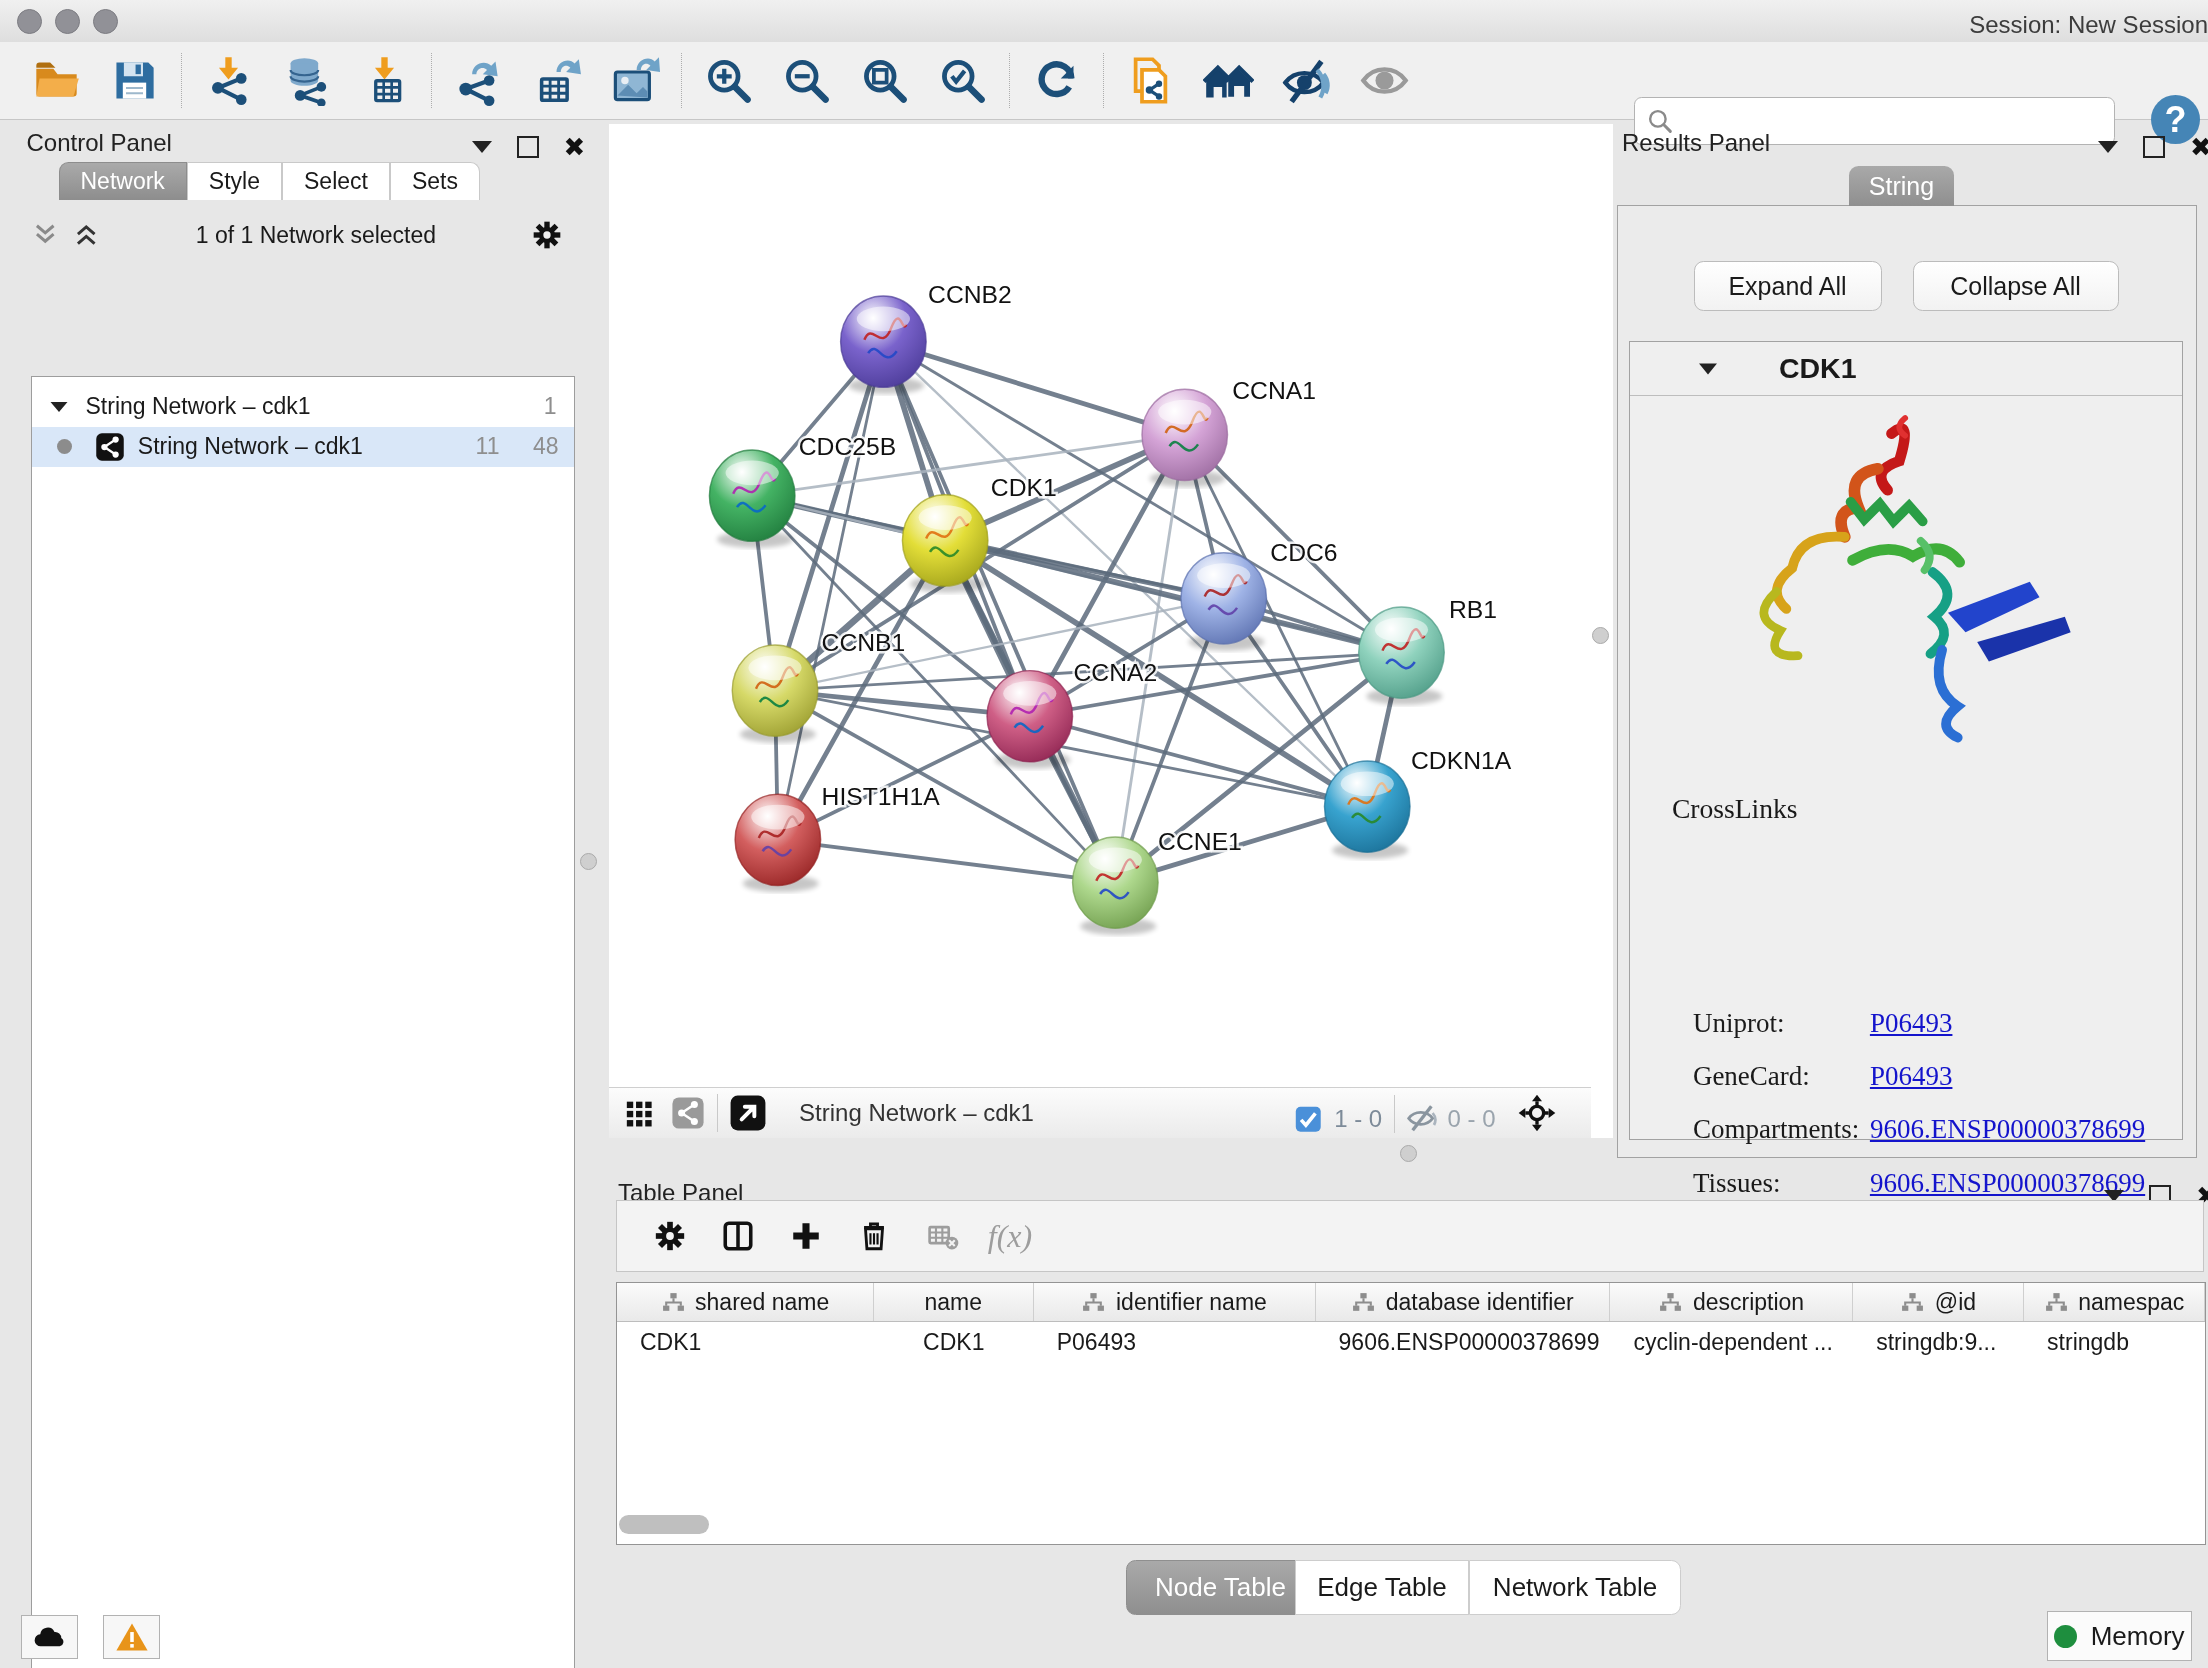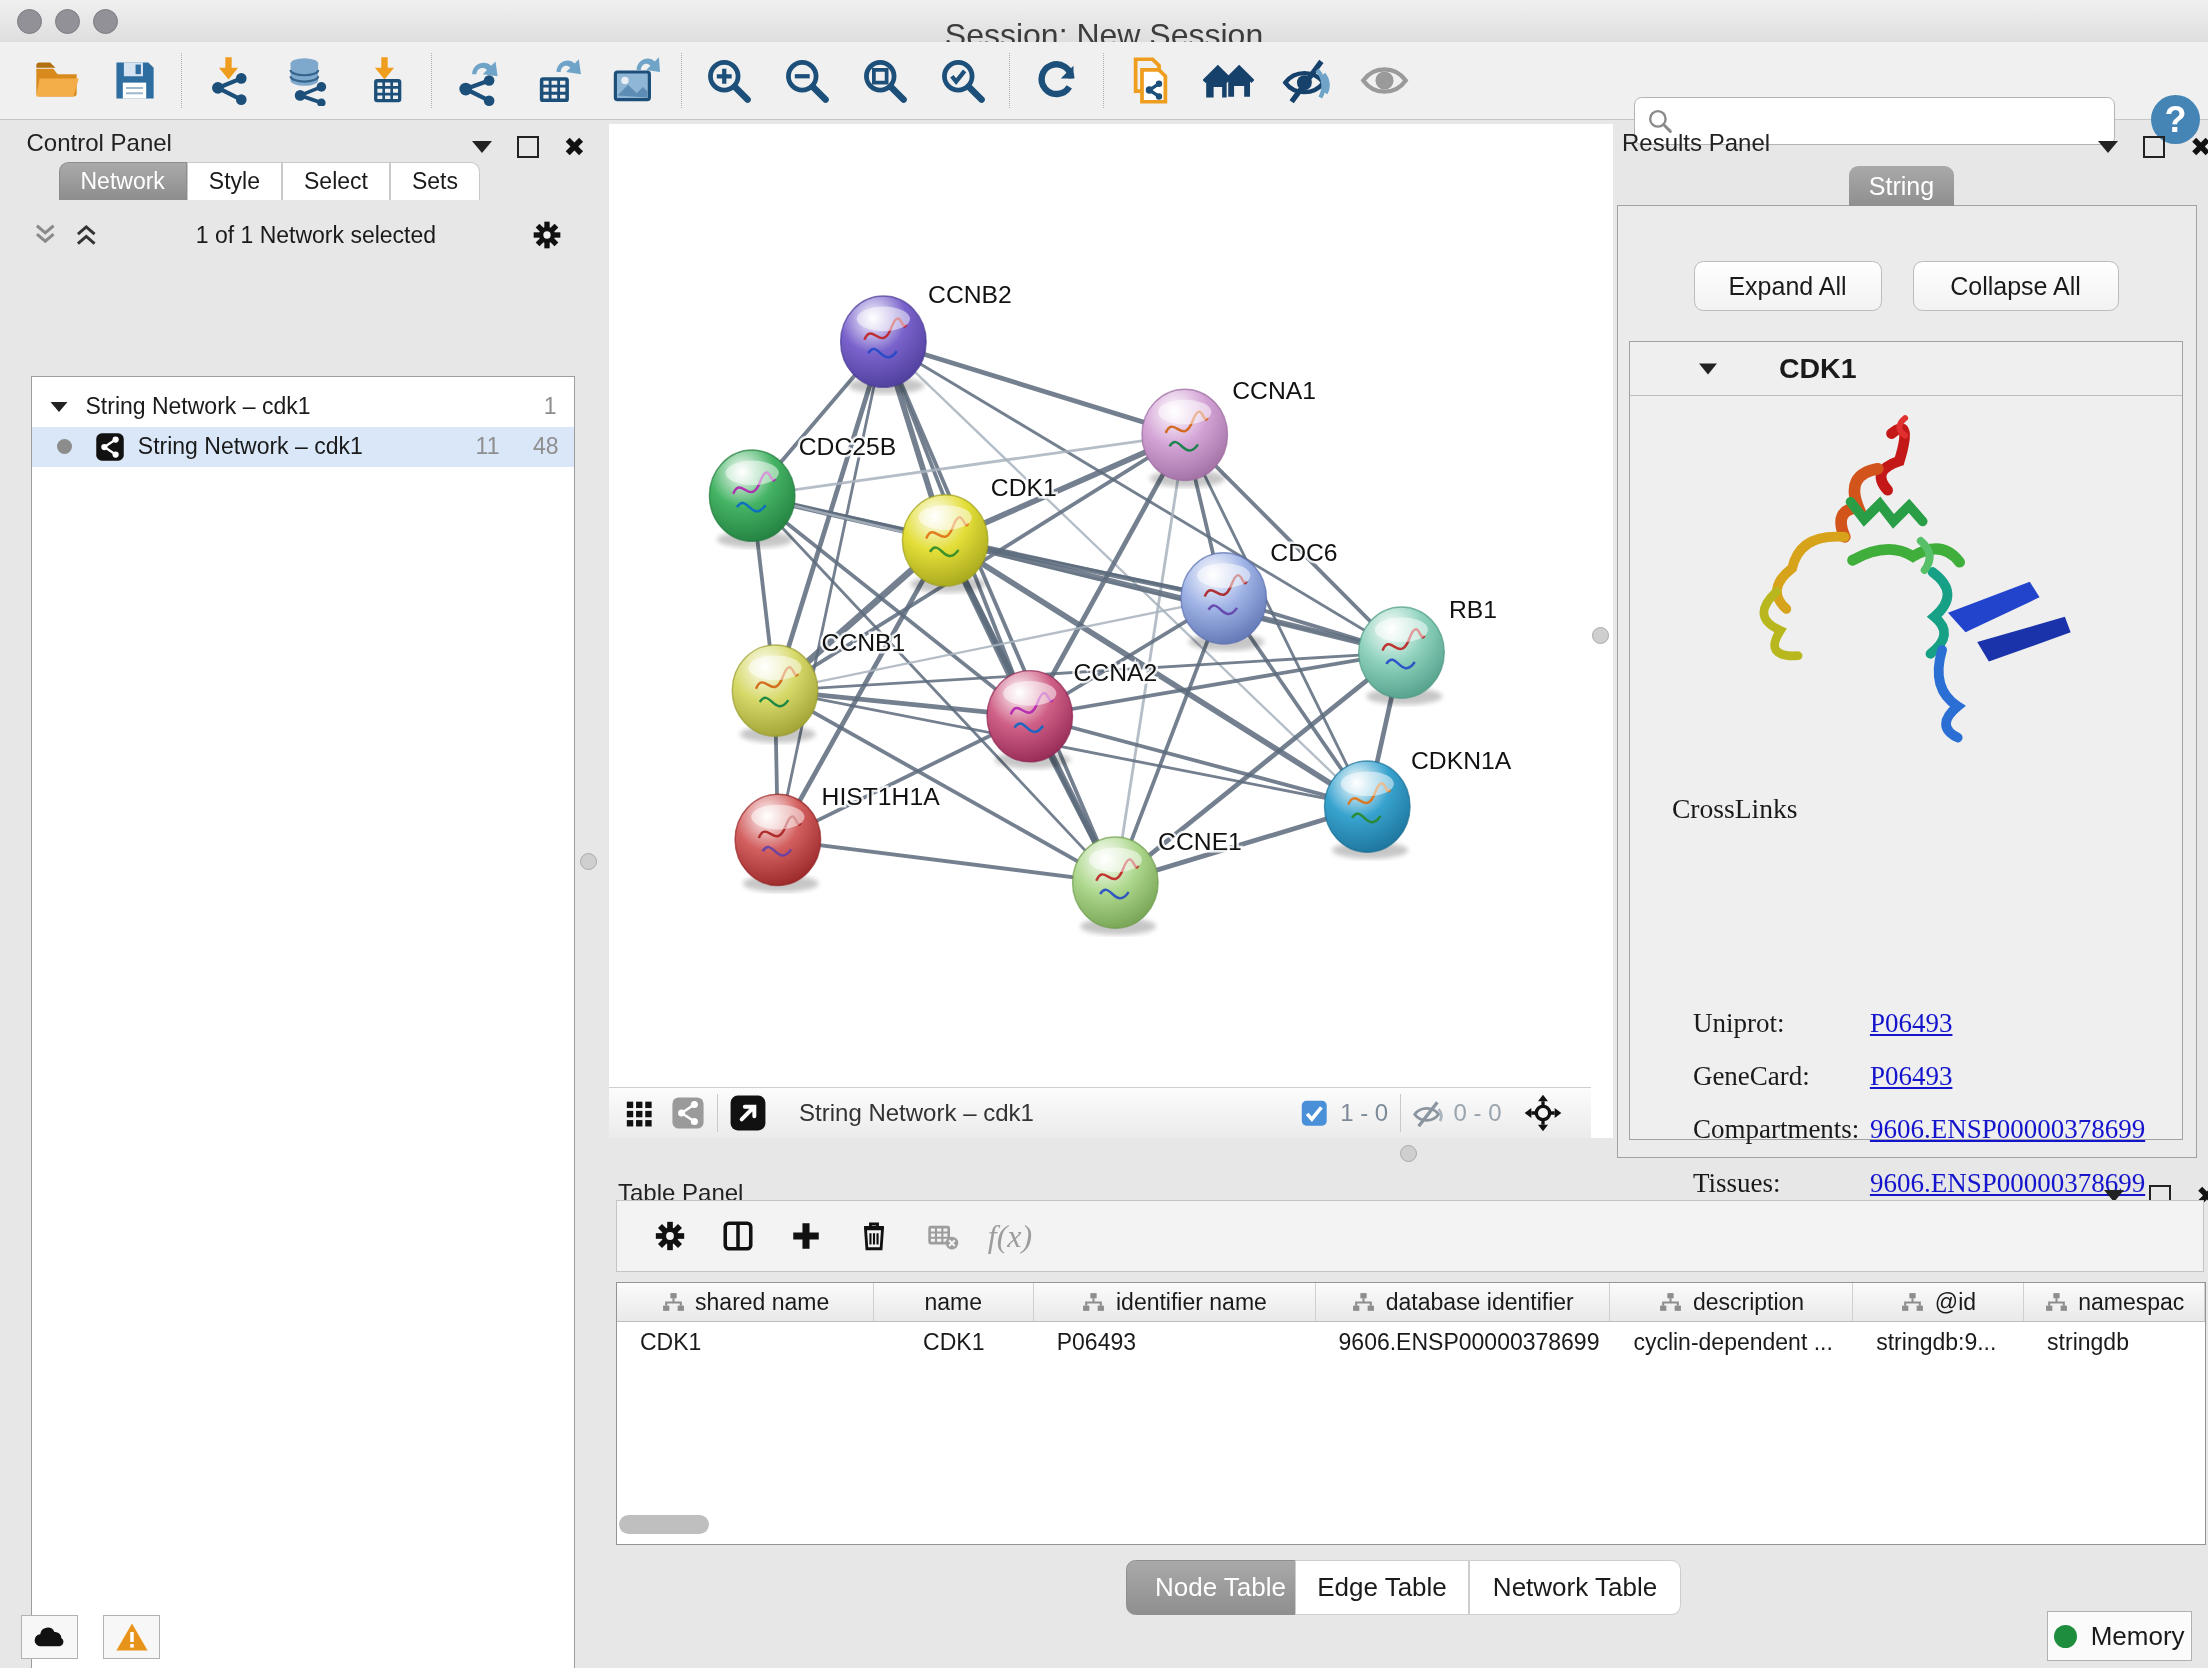--- a/index.html
+++ b/index.html
@@ -4,22 +4,22 @@
 <style>
   html,body{margin:0;padding:0;}
   body{width:2208px;height:1668px;position:relative;overflow:hidden;
        font-family:"Liberation Sans",sans-serif;background:#e7e7e7;color:#1a1a1a;}
   .abs{position:absolute;}
   
   #titlebar{left:0;top:0;width:2208px;height:42px;
     background:linear-gradient(#f0f0f0,#dedede);border-bottom:1px solid #b4b4b4;}
   .tlight{position:absolute;top:8.6px;width:23px;height:23px;border-radius:50%;
     background:#919197;border:1px solid #7c7c82;}
-  #win-title{position:absolute;top:17px;left:0;width:100%;text-align:center;
-    font-size:32px;color:#3c3c3c;}
+  #win-title{position:absolute;top:11px;left:0;width:100%;text-align:right;
+    font-size:24px;color:#3c3c3c;}
   
   #toolbar{left:0;top:42px;width:2208px;height:78px;background:#f0f0f0;
     border-bottom:1px solid #c6c6c6;display:flex;align-items:center;padding-left:17px;box-sizing:border-box;}
   .tbtn{width:78px;height:67px;display:flex;align-items:center;justify-content:center;flex:0 0 auto;}
   .tbtn svg{width:51px;height:51px;}
   .tdiv{flex:0 0 auto;width:0;height:55px;border-left:1.9px dotted #adadad;margin:0 7.6px;}
   #toolbar-search{position:absolute;left:1634px;top:55px;width:479px;height:46px;
     background:#fff;border:1px solid #b3b3b3;border-radius:7.6px;display:flex;align-items:center;}
   #toolbar-search svg{margin-left:11.4px;}
   #toolbar-search input{border:none;outline:none;flex:1;font-size:23px;height:38px;
@@ -538,21 +538,21 @@
         <circle cx="33" cy="12" r="5" fill="#fff"></circle>
         <circle cx="33" cy="36" r="5" fill="#fff"></circle>
       <path d="M15,24 33,12 M15,24 33,36" stroke="#fff" stroke-width="3.5"></path>
     </svg>
     <div class="cbar-div"></div>
     <svg width="38" height="38" viewBox="0 0 48 48">
       <rect x="2" y="2" width="44" height="44" rx="9" fill="#111"></rect>
       <path d="M16,32 30,18 M20,16 h12 v12" fill="none" stroke="#fff" stroke-width="5" stroke-linecap="round"></path>
     </svg>
     <span style="margin-left:32px;font-size:24px;color:#333">String Network – cdk1</span>
-    <div style="position:absolute;right:19px;display:flex;align-items:center">
+    <div style="position:absolute;right:25px;display:flex;align-items:flex-end">
       <svg width="28.5" height="28.5" viewBox="0 0 48 48">
         <rect x="3" y="3" width="42" height="42" rx="8" fill="#4a90d9"></rect>
         <path d="M12,25 l8,9 16,-20" fill="none" stroke="#fff" stroke-width="6"></path>
       </svg>
       <span style="margin-left:11.4px;font-size:24px;color:#7d8b99">1 - 0</span>
       <div class="cbar-div"></div>
       <svg width="32" height="32" viewBox="0 0 48 48">
         <path d="M4,26 C13,14 31,14 40,26 C31,38 13,38 4,26 Z" fill="none" stroke="#8a959f" stroke-width="4"></path>
         <path d="M38,8 10,44" stroke="#8a959f" stroke-width="5"></path>
         <path d="M40,18 a16,16 0 0 1 2,18" fill="none" stroke="#aab4be" stroke-width="4"></path>

